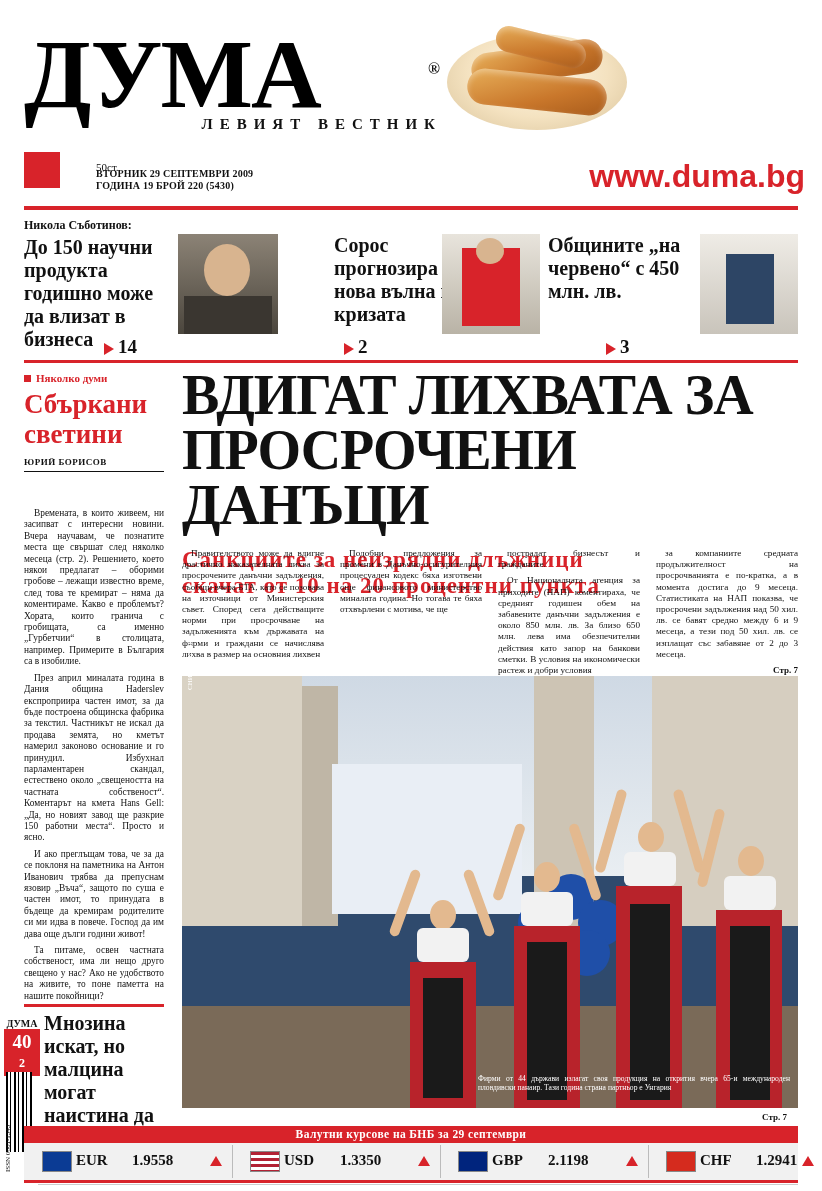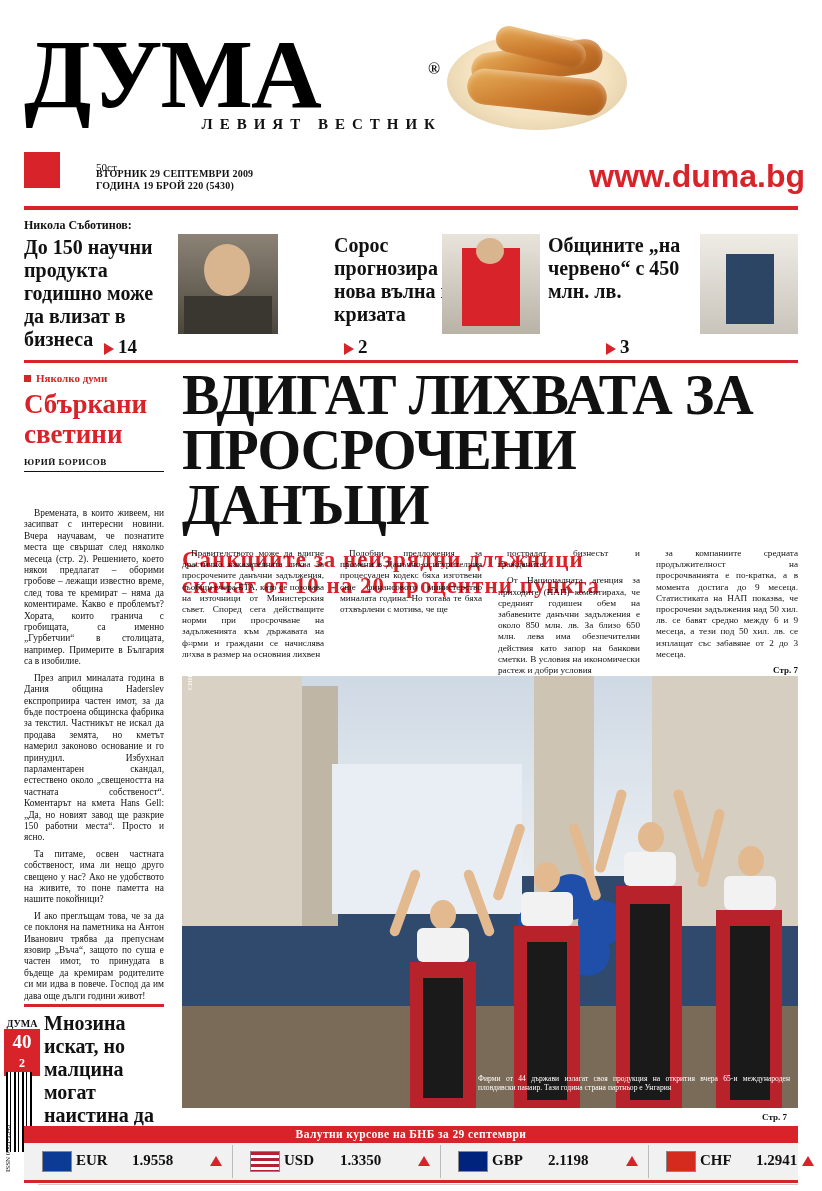--- a/index.html
+++ b/index.html
@@ -176,22 +176,22 @@
   <div class="rule-red" style="top:360px;height:3px;"></div>
 
   <div class="leftcol">
     <div class="kicker"><span class="sq"></span><span>Няколко думи</span></div>
     <div class="col-title">Сбъркани светини</div>
     <div class="byline">ЮРИЙ БОРИСОВ</div>
     <div class="hr-thin"></div>
     <div class="body-text">
       <p>Времената, в които живеем, ни засипват с интересни новини. Вчера научавам, че познатите места ще свършат след няколко месеца (стр. 2). Решението, което някои предлагат – оборими гробове – лежащи известно време, след това те кремират – няма да коментираме. Какво е проблемът? Хората, които гранича с гробищата, са именно „Гурбетчии“ в столицата, например. Примерите в България са в изобилие.</p>
       <p>През април миналата година в Дания община Haderslev експроприира частен имот, за да бъде построена общинска фабрика за текстил. Частникът не искал да продава земята, но кметът намерил законово основание и го принудил. Избухнал парламентарен скандал, естествено около „свещеността на частната собственост“. Коментарът на кмета Hans Gell: „Да, но новият завод ще разкрие 150 работни места“. Просто и ясно.</p>
+      <p>И ако преглъщам това, че за да се поклоня на паметника на Антон Иванович трябва да препуснам язовир „Въча“, защото по суша е частен имот, то принудата в бъдеще да кремирам родителите си ми идва в повече. Господ да им дава още дълги години живот!</p>
       <p>Та питаме, освен частната собственост, има ли нещо друго свещено у нас? Ако не удобството на живите, то поне паметта на нашите покойници?</p>
-      <p>И ако преглъщам това, че за да се поклоня на паметника на Антон Иванович трябва да препуснам язовир „Въча“, защото по суша е частен имот, то принудата в бъдеще да кремирам родителите си ми идва в повече. Господ да им дава още дълги години живот!</p>
     </div>
   </div>
 
   <div style="position:absolute;left:24px;top:1004px;width:140px;height:3px;background:#d8232a;"></div>
 
   <div class="dumabox">
     <div class="d1">ДУМА</div>
     <div class="d2">
       <span>40</span><br>
       <span style="font-size:12px">2</span>

